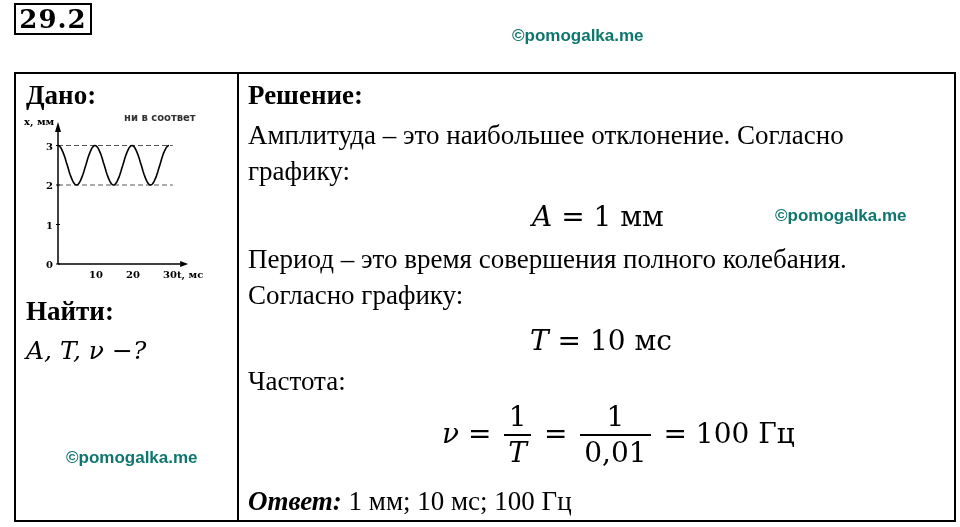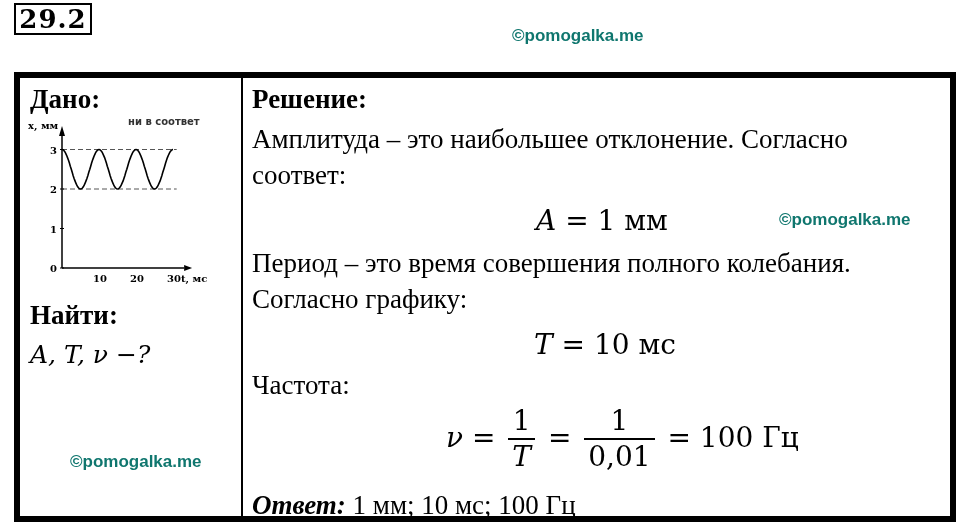--- a/index.html
+++ b/index.html
@@ -1,20 +1,20 @@
 <!DOCTYPE html>
 <html><head>
 <meta charset="utf-8">
 <style>
   html, body { margin:0; padding:0; background:#ffffff; }
   body { width:960px; height:527px; position:relative; overflow:hidden; font-family:"Liberation Serif", serif; color:#000; }
   .num-box { position:absolute; left:4px; top:3px; width:78px; height:32px; border:2px solid #000; box-sizing:border-box; font-family:"DejaVu Serif", serif; font-weight:bold; font-size:26px; line-height:28px; text-align:center; letter-spacing:1px;margin-left:10px; }
   .wm { position:absolute; font-family:"Liberation Sans", sans-serif; font-weight:bold; font-size:17px; color:#0f766e; white-space:nowrap; }
   .wm-top { left:512px; top:26px; }
-  .table { position:absolute; left:14px; top:72px; width:942px; height:450px; border:6px solid #000000; box-sizing:border-box; }
+  .table { position:absolute; left:14px; top:72px; width:942px; height:450px; border:2px solid #000000; box-sizing:border-box; }
   .col-div { position:absolute; left:221px; top:0; width:1.5px; height:100%; background:#000; }
   .label-bold { position:absolute; font-weight:bold; font-size:27px; }
   .given-label { left:10px; top:6px; }
   .find-label { left:10px; top:222px; }
   .find-text { position:absolute; left:10px; top:262px; font-size:25px; font-style:italic; font-family:"DejaVu Serif", serif; }
   .chart { position:absolute; left:8px; top:38px; }
   .sol-label { left:232px; top:6px; }
   .line { position:absolute; font-size:27px; white-space:nowrap; }
   .formula { position:absolute; font-family:"DejaVu Serif", serif; font-size:28px; white-space:nowrap; }
   .it { font-style:italic; }
@@ -59,21 +59,21 @@
         <path d="M34.0,33.5 L34.9,33.7 L35.9,34.5 L36.8,35.7 L37.7,37.3 L38.6,39.3 L39.5,41.6 L40.5,44.3 L41.4,47.1 L42.3,50.2 L43.3,53.3 L44.2,56.3 L45.1,59.4 L46.0,62.2 L47.0,64.9 L47.9,67.2 L48.8,69.2 L49.7,70.8 L50.7,72.0 L51.6,72.8 L52.5,73.0 L53.4,72.8 L54.4,72.0 L55.3,70.8 L56.2,69.2 L57.1,67.2 L58.0,64.9 L59.0,62.2 L59.9,59.4 L60.8,56.3 L61.8,53.3 L62.7,50.2 L63.6,47.1 L64.5,44.3 L65.5,41.6 L66.4,39.3 L67.3,37.3 L68.2,35.7 L69.2,34.5 L70.1,33.7 L71.0,33.5 L71.9,33.7 L72.8,34.5 L73.8,35.7 L74.7,37.3 L75.6,39.3 L76.6,41.6 L77.5,44.3 L78.4,47.1 L79.3,50.2 L80.3,53.3 L81.2,56.3 L82.1,59.4 L83.0,62.2 L84.0,64.9 L84.9,67.2 L85.8,69.2 L86.7,70.8 L87.7,72.0 L88.6,72.8 L89.5,73.0 L90.4,72.8 L91.3,72.0 L92.3,70.8 L93.2,69.2 L94.1,67.2 L95.1,64.9 L96.0,62.2 L96.9,59.4 L97.8,56.3 L98.8,53.3 L99.7,50.2 L100.6,47.1 L101.5,44.3 L102.5,41.6 L103.4,39.3 L104.3,37.3 L105.2,35.7 L106.2,34.5 L107.1,33.7 L108.0,33.5 L108.9,33.7 L109.9,34.5 L110.8,35.7 L111.7,37.3 L112.6,39.3 L113.5,41.6 L114.5,44.3 L115.4,47.1 L116.3,50.2 L117.3,53.2 L118.2,56.3 L119.1,59.4 L120.0,62.2 L121.0,64.9 L121.9,67.2 L122.8,69.2 L123.7,70.8 L124.7,72.0 L125.6,72.8 L126.5,73.0 L127.4,72.8 L128.4,72.0 L129.3,70.8 L130.2,69.2 L131.1,67.2 L132.1,64.9 L133.0,62.2 L133.9,59.4 L134.8,56.3 L135.8,53.2 L136.7,50.2 L137.6,47.1 L138.5,44.3 L139.4,41.6 L140.4,39.3 L141.3,37.3 L142.2,35.7 L143.2,34.5 L144.1,33.7 L145.0,33.5 " fill="none" stroke="#000" stroke-width="1.6"></path>
       </g>
   </svg>
 
   <div class="label-bold find-label">Найти:</div>
   <div class="find-text">A, T, ν −?</div>
   <div class="wm" style="left:50px; top:374px;">©pomogalka.me</div>
 
   <div class="label-bold sol-label">Решение:</div>
   <div class="line" style="left:232px; top:46px;">Амплитуда – это наибольшее отклонение. Согласно</div>
-  <div class="line" style="left:232px; top:82px;">соответ:</div>
+  <div class="line" style="left:232px; top:82px;">графику:</div>
   <div class="formula" style="left:516px; top:126px;"><span class="it">A</span><span> = 1 мм</span></div>
   <div class="wm" style="left:759px; top:132px;">©pomogalka.me</div>
 
   <div class="line" style="left:232px; top:170px;">Период – это время совершения полного колебания.</div>
   <div class="line" style="left:232px; top:206px;">Согласно графику:</div>
   <div class="formula" style="left:514px; top:250px;"><span class="it">T</span><span> = 10 мс</span></div>
 
   <div class="line" style="left:232px; top:292px;">Частота:</div>
   <div class="formula" style="left:426px; top:328px;">
     <span class="it">ν</span><span> = </span><span class="frac"><span class="n">1</span><span class="d it">T</span></span><span> = </span><span class="frac"><span class="n">1</span><span class="d">0,01</span></span><span> = 100 Гц</span>

